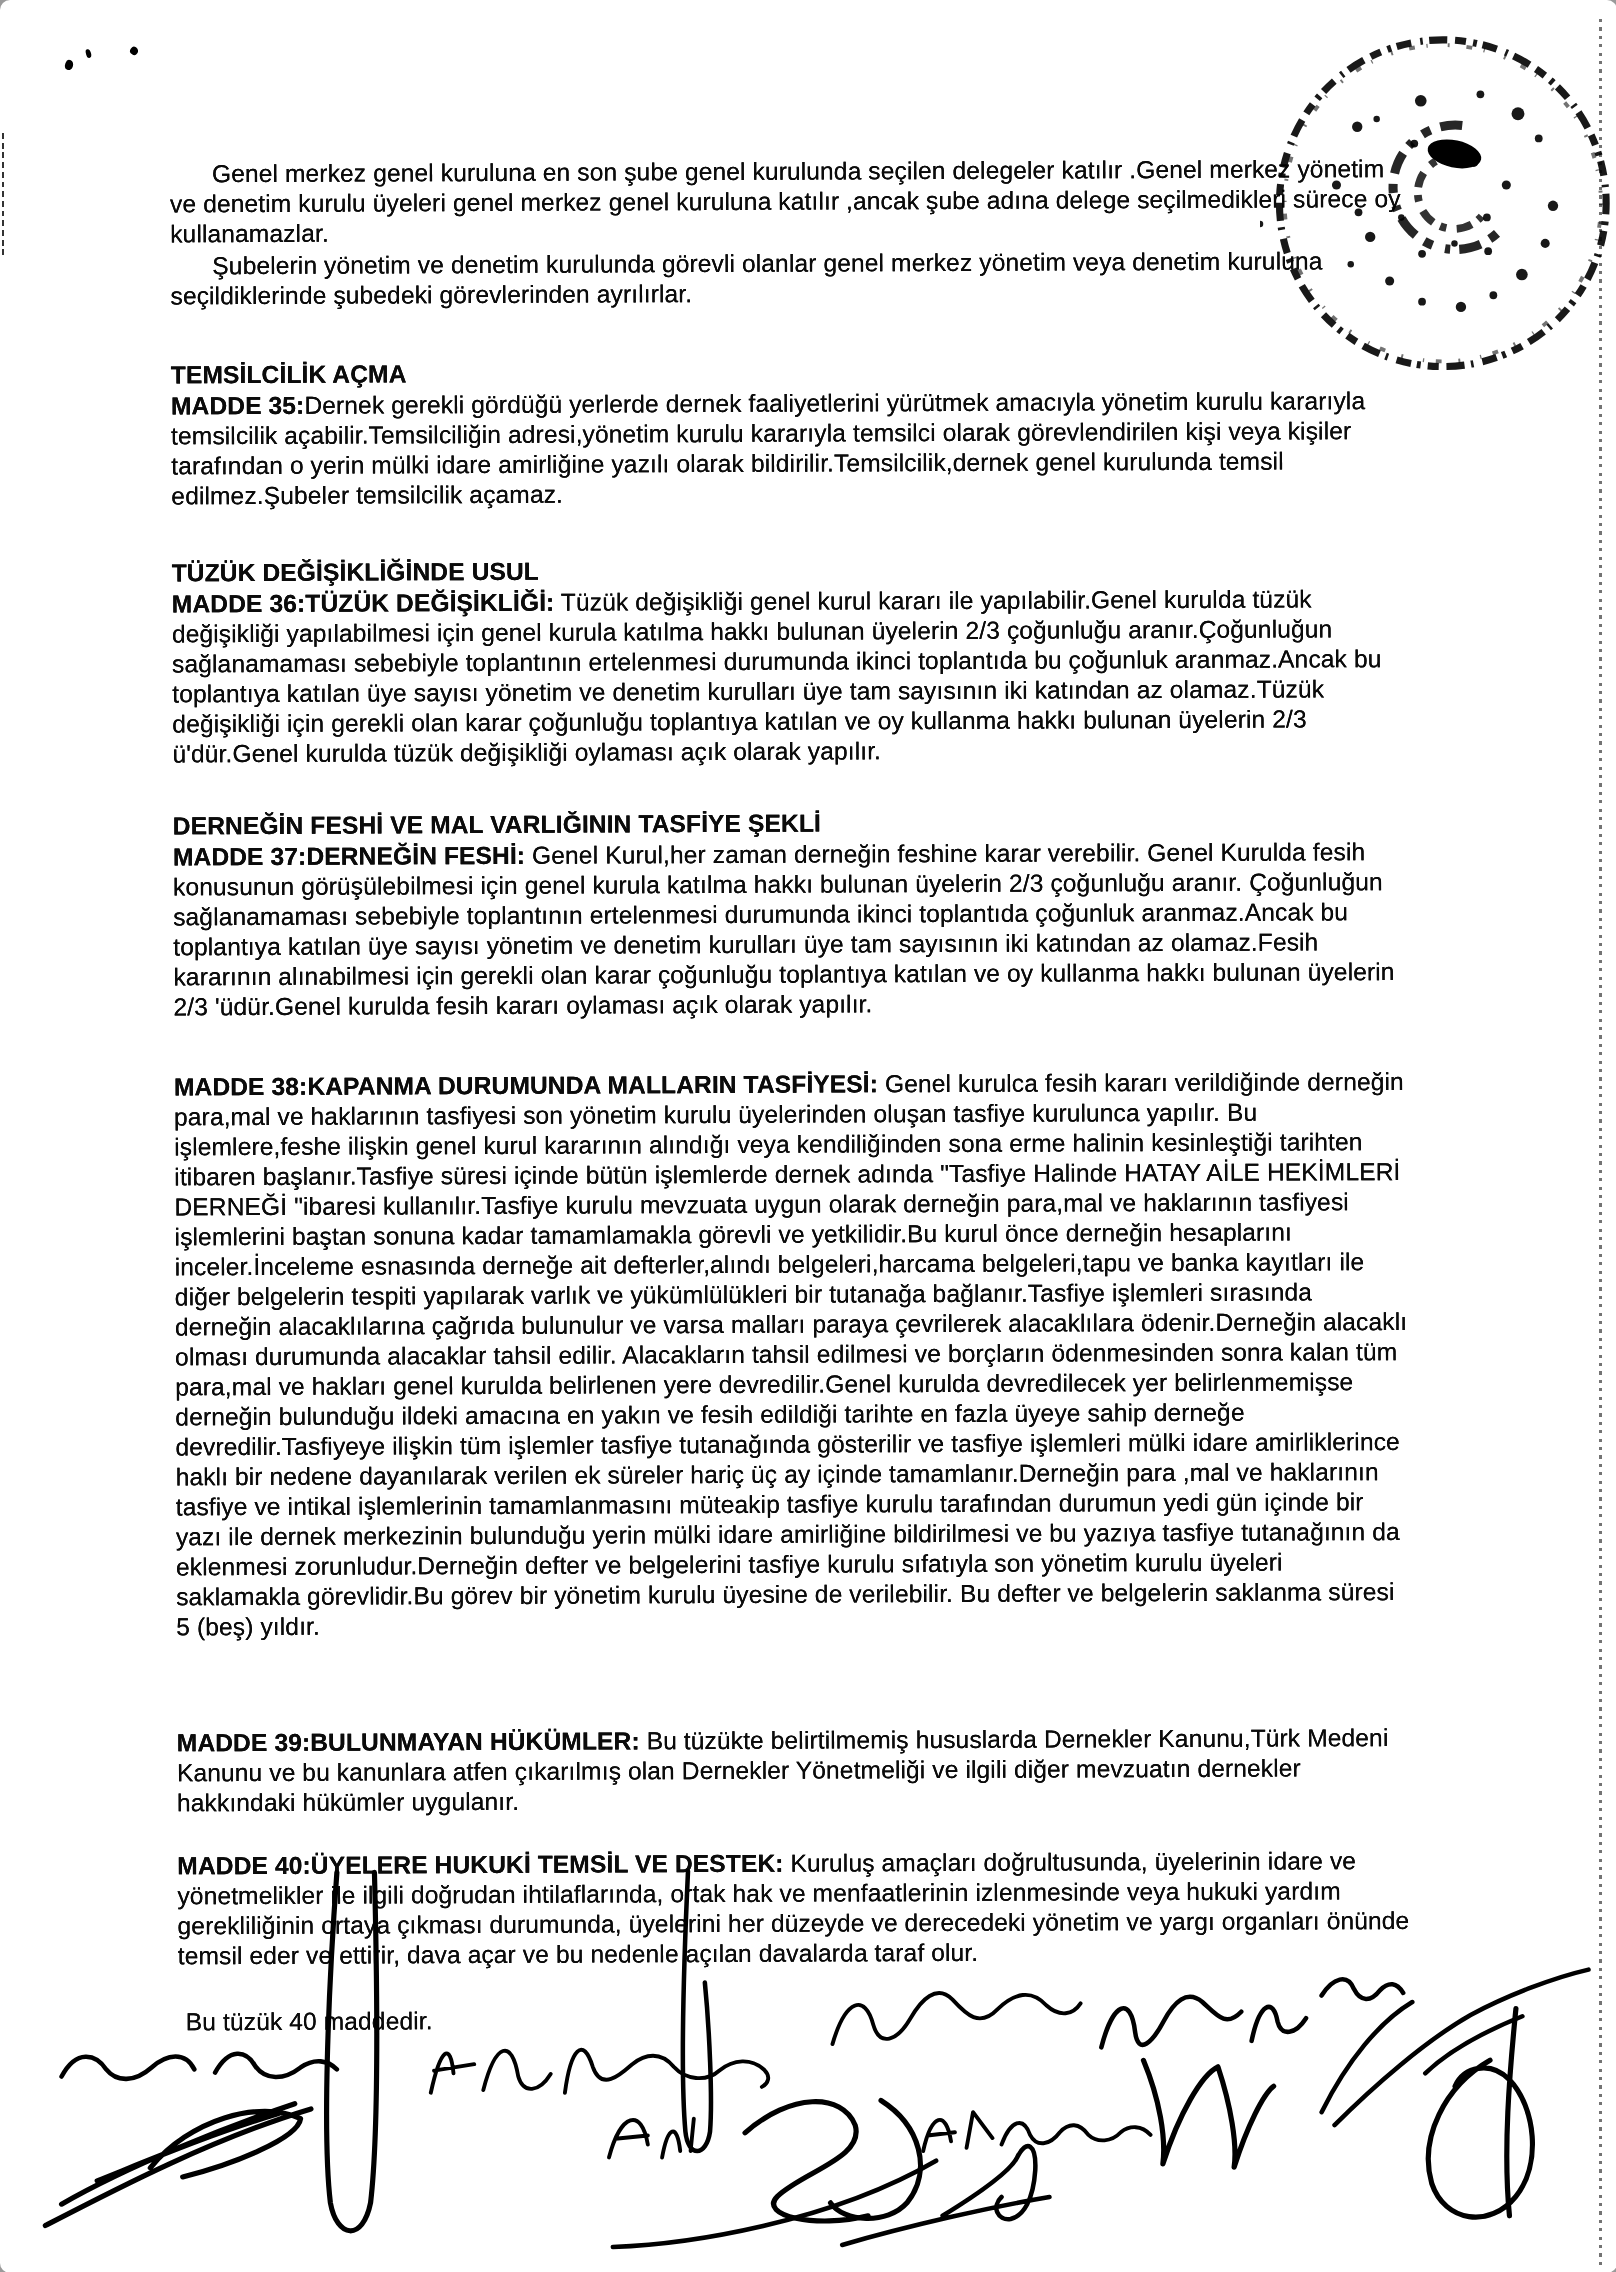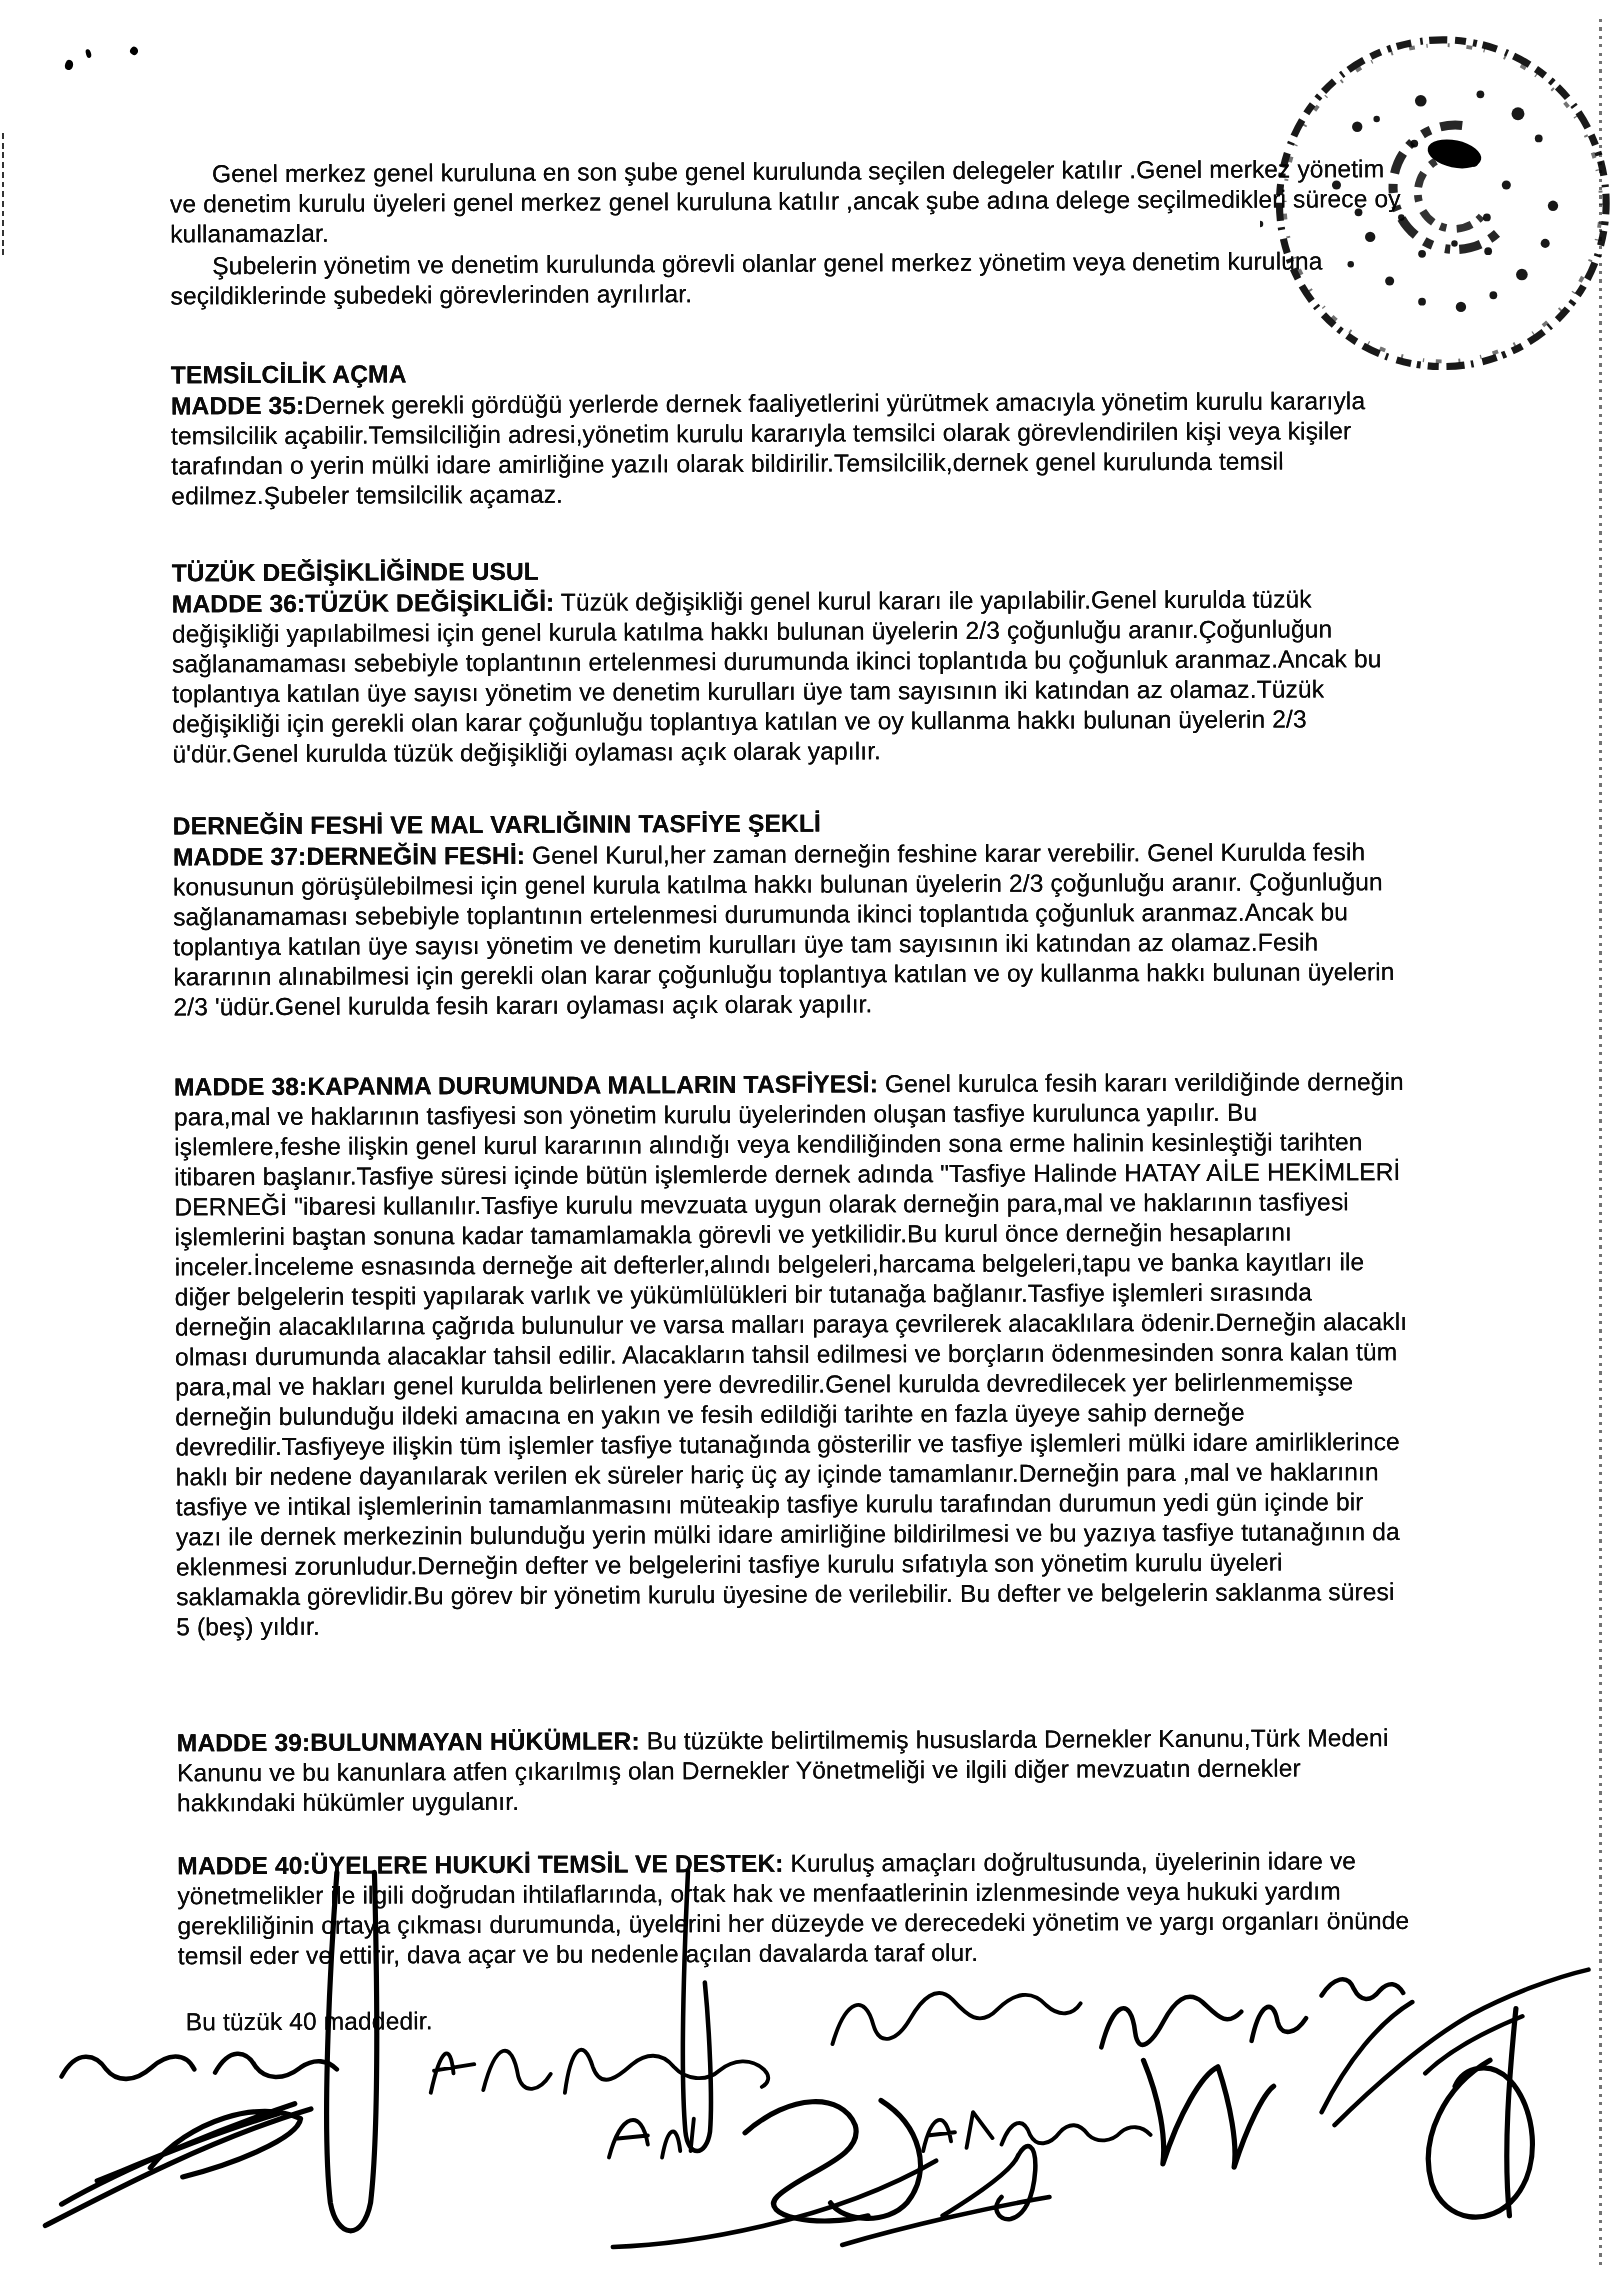--- a/index.html
+++ b/index.html
@@ -4,20 +4,21 @@
 <title>Scanned Document</title>
 <style>
   html,body{margin:0;padding:0;background:#9a9a9a;}
   .page{
     position:relative;
     width:1617px;height:2273px;
     background:#ffffff;
     font-family:"Liberation Sans",sans-serif;
     color:#0b0b0b;
     overflow:hidden;
+    border-radius:10px;
   }
   .tilt{position:absolute;left:0;top:0;width:100%;height:100%;
         transform:rotate(-0.25deg);transform-origin:259px 194px;}
   .tblock{
     position:absolute;left:170px;width:1236px;
     font-size:24.6px;line-height:30px;letter-spacing:0.1px;
     margin:0;text-shadow:0 0 0.4px #000;
   }
   .indent{text-indent:42px;}
   .small-indent{text-indent:7.8px;}

